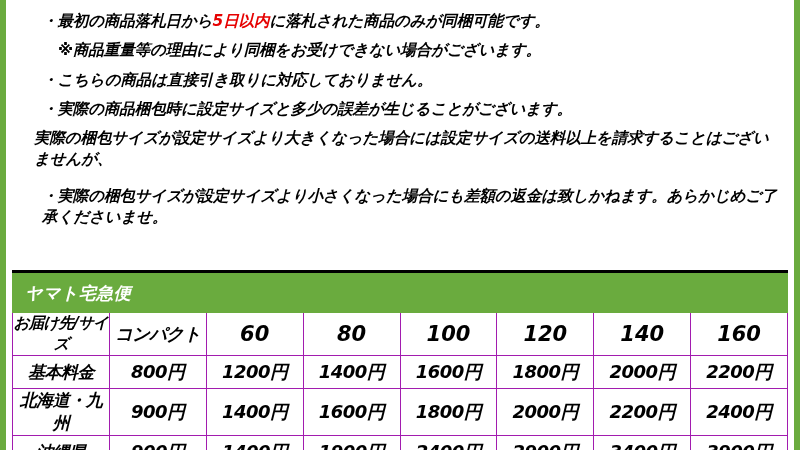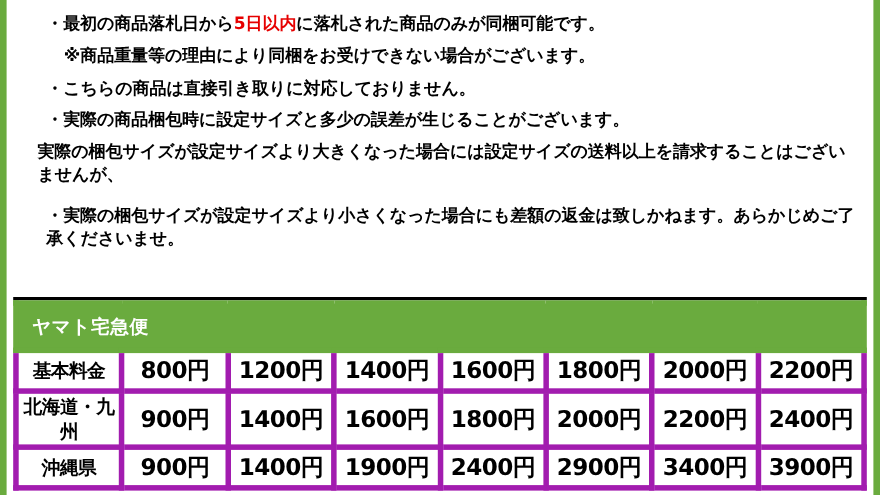--- a/index.html
+++ b/index.html
@@ -12,20 +12,21 @@
   }
   #page {
     position: relative;
     width: 800px;
     height: 450px;
     box-sizing: border-box;
     background: #ffffff;
     border-left: 6px solid #6aab3e;
     border-right: 6px solid #6aab3e;
     overflow: hidden;
+    font-style: italic;
   }
   .notice {
     box-sizing: border-box;
     padding: 10px 14px 4px 14px;
     height: 268px;
   }
   .notice-line {
     font-weight: bold;
     font-size: 15.5px;
     line-height: 1.45;
@@ -55,21 +56,21 @@
     border-top: 3px solid #000000;
   }
   table.rate {
     width: 100%;
     height: 100%;
     border-collapse: collapse;
     table-layout: fixed;
     font-weight: bold;
   }
   table.rate td, table.rate th {
-    border: 5px solid #a21caf;
+    border: 1px solid #a21caf;
     padding: 0;
     text-align: center;
     vertical-align: middle;
     color: #000000;
     background: #ffffff;
   }
   .carrier-cell {
     background: #6aab3e !important;
     color: #ffffff !important;
     text-align: left !important;
@@ -89,21 +90,21 @@
   }
   .col-head.compact {
     font-size: 17.5px;
     letter-spacing: -0.8px;
   }
   .row-label {
     font-size: 17px;
     letter-spacing: -0.5px;
   }
   .cell-val {
-    font-size: 21px;
+    font-size: 18px;
     letter-spacing: -0.5px;
   }
   tr.data-row td { height: 32px; }
 </style>
 </head>
 <body>
 
 <div id="page">
 
   <div class="notice" id="notice-section">
@@ -114,20 +115,30 @@
       <div class="notice-line lv-2 wrap"><span>実際の梱包サイズが設定サイズより大きくなった場合には設定サイズの送料以上を請求することはございませんが、</span></div>
       <div class="notice-line lv-3 wrap"><span>・実際の梱包サイズが設定サイズより小さくなった場合にも差額の返金は致しかねます。あらかじめご了承くださいませ。</span></div>
     </div>
 
   <div class="table-wrap">
     <table class="rate">
       <tbody>
         <tr>
           <td class="carrier-cell" colspan="8">ヤマト宅急便</td>
         </tr>
+        <tr id="column-header-row">
+            <td class="col-head first">お届け先/サイズ</td>
+            <td class="col-head compact">コンパクト</td>
+            <td class="col-head">60</td>
+            <td class="col-head">80</td>
+            <td class="col-head">100</td>
+            <td class="col-head">120</td>
+            <td class="col-head">140</td>
+            <td class="col-head">160</td>
+          </tr>
       </tbody>
       <tbody id="rate-rows-body">
           <tr class="data-row">
             <td class="row-label">基本料金</td>
             <td class="cell-val">800円</td>
             <td class="cell-val">1200円</td>
             <td class="cell-val">1400円</td>
             <td class="cell-val">1600円</td>
             <td class="cell-val">1800円</td>
             <td class="cell-val">2000円</td>

